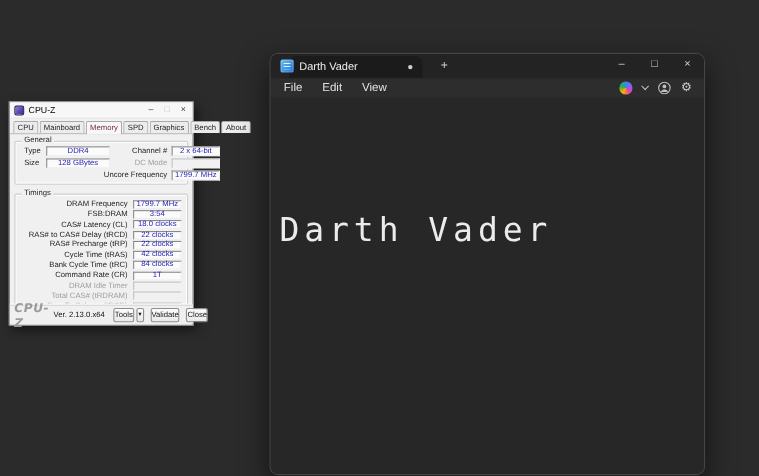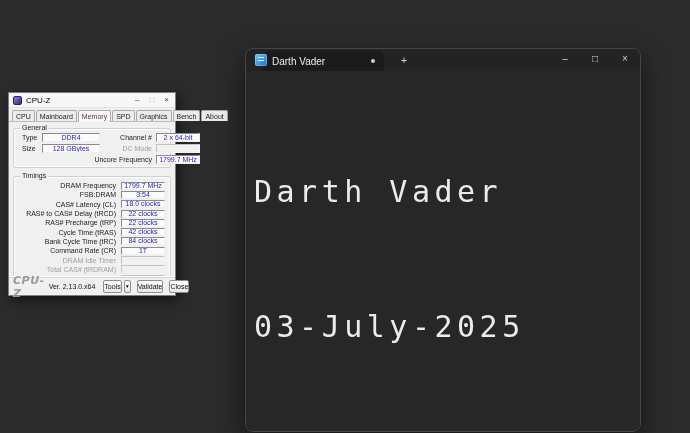--- a/index.html
+++ b/index.html
@@ -206,21 +206,35 @@
         <span class="np-dot"></span>
       </div>
       <div class="np-newtab">+</div>
       <div class="np-controls">
         <span class="np-wbtn">–</span>
         <span class="np-wbtn">□</span>
         <span class="np-wbtn">×</span>
       </div>
     </div>
 
+    <div class="np-menubar">
+      <span class="np-menu">File</span>
+      <span class="np-menu">Edit</span>
+      <span class="np-menu">View</span>
+      <div class="np-actions">
+        <span class="copilot"></span>
+        <span class="chev"></span>
+        <svg class="account" viewBox="0 0 12 12">
+          <circle cx="6" cy="6" r="5.2" fill="none" stroke="#bdbdbd" stroke-width="1"></circle>
+          <circle cx="6" cy="4.6" r="1.7" fill="#bdbdbd"></circle>
+          <path d="M2.6 9.6 a3.6 3.6 0 0 1 6.8 0" fill="#bdbdbd"></path>
+        </svg>
+        <span class="gear">⚙</span>
+      </div>
+    </div>
 
     <div class="np-editor">
       <div class="np-line">Darth Vader</div>
-      <div class="np-line">03-July-2025</div>
     </div>
 
   </div>
 
 </div>
 
 </body></html>

